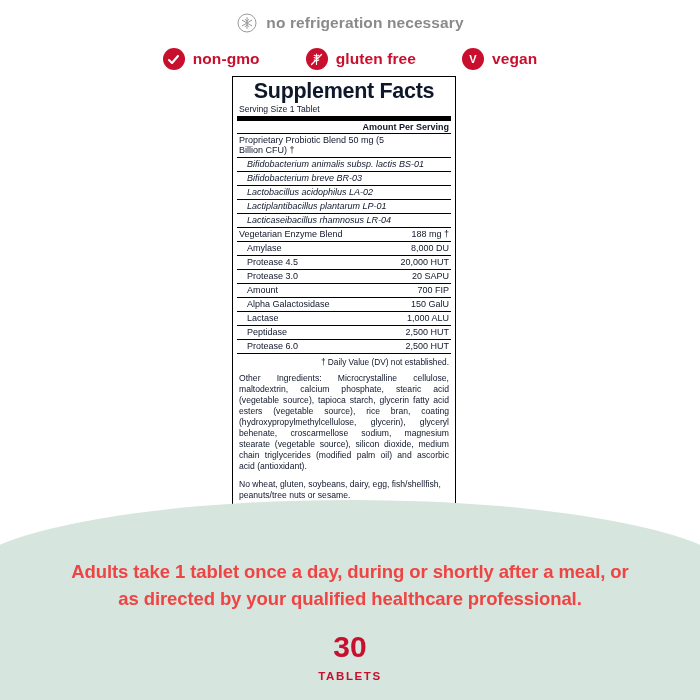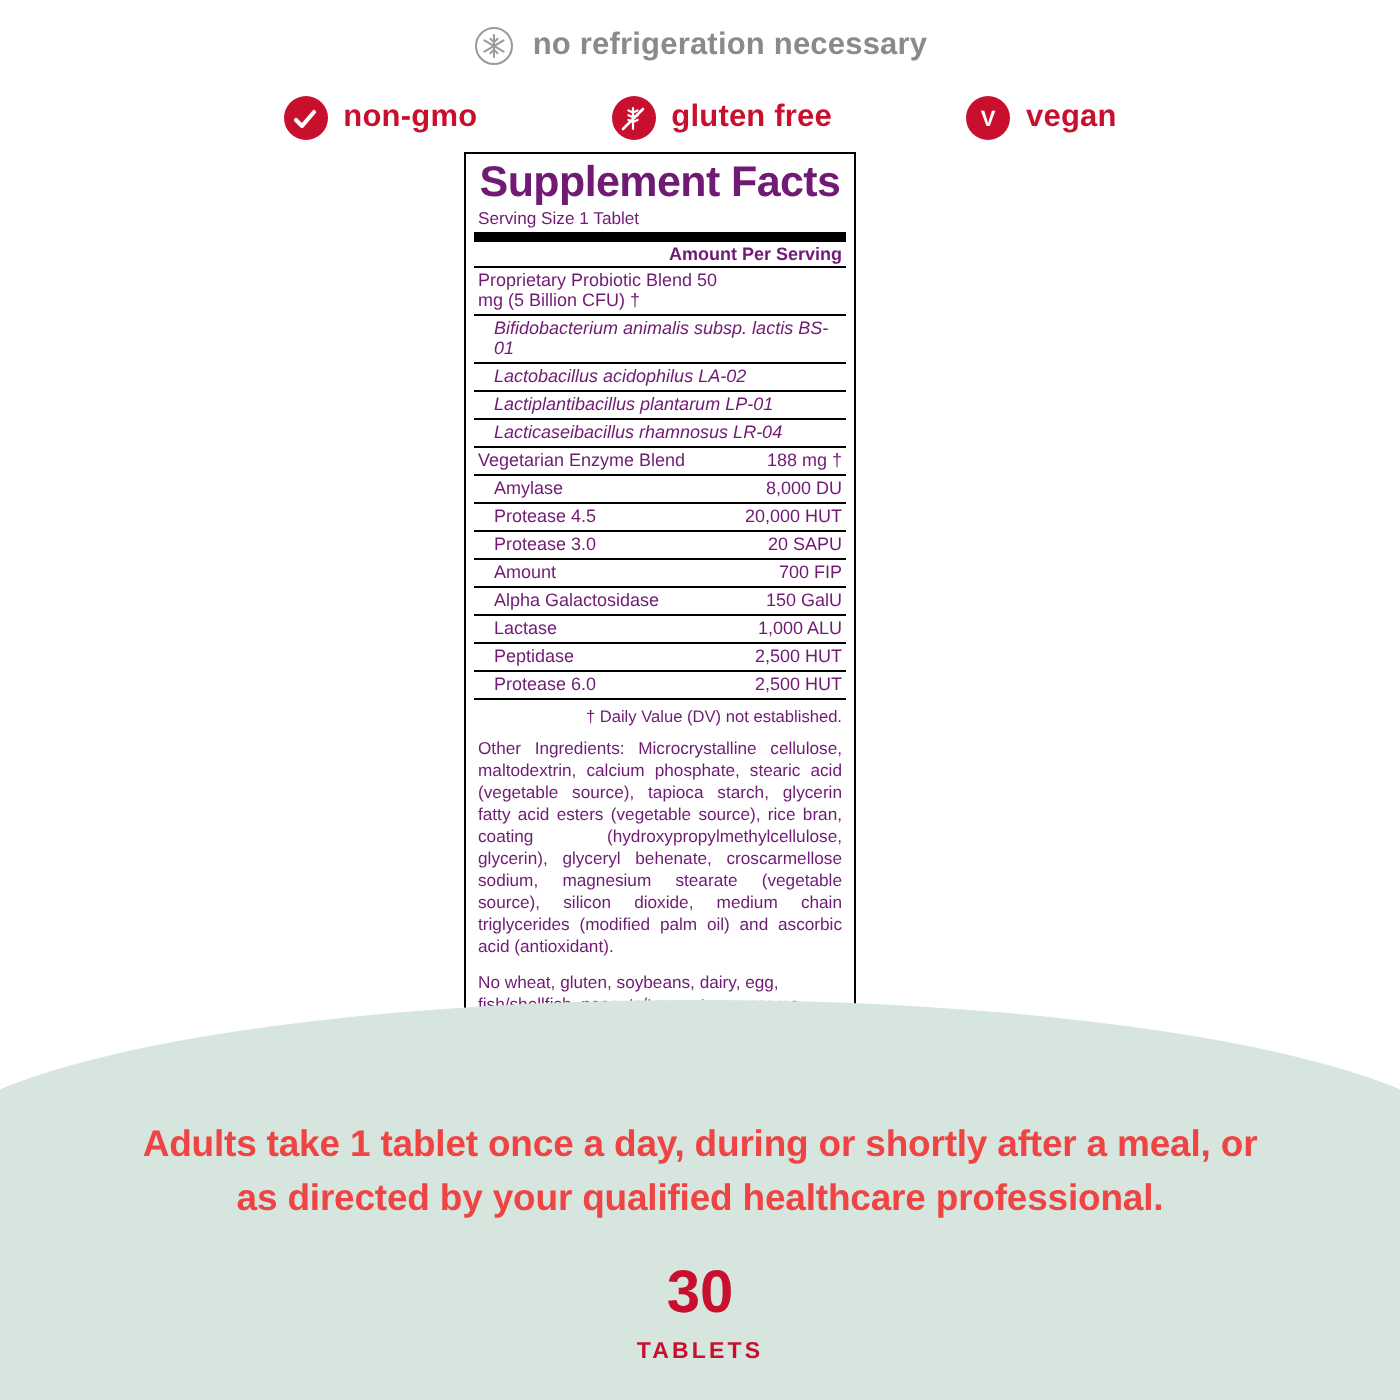--- a/index.html
+++ b/index.html
@@ -18,21 +18,21 @@
     display: flex;
     justify-content: center;
     align-items: center;
     gap: 8px;
     padding-top: 12px;
   }
   .badge-row-mid {
     display: flex;
     justify-content: center;
     align-items: center;
-    gap: 67px;
+    gap: 46px;
     padding-top: 14px;
   }
   .badge {
     display: flex;
     align-items: center;
     gap: 8px;
   }
   .badge-icon {
     width: 22px;
     height: 22px;
@@ -56,22 +56,22 @@
     letter-spacing: 0.1px;
     text-align: right;
   }
   .badge-label.gray { color: #8a8a8a; font-weight: 700; }
 
   
   .sf-wrap {
     position: absolute;
     left: 232px;
     top: 76px;
-    width: 196px;
-    color: #701a75;
+    width: 224px;
+    color: #0f172a;
   }
   .sf-panel {
     border: 1px solid #000;
     background: #fff;
     padding: 0 4px 4px 4px;
   }
   .sf-title {
     text-align: center;
     font-family: "Liberation Sans", sans-serif;
     font-weight: 700;
@@ -240,20 +240,23 @@
     <table class="sf-table">
       <tbody>
         <tr class="rule">
           <td class="nm">Proprietary Probiotic Blend 50 mg (5 Billion CFU) †</td>
           <td class="amt"></td>
         </tr>
         <tr class="rule">
           <td class="nm indent ital" colspan="2">Bifidobacterium animalis subsp. lactis BS-01</td>
         </tr>
         <tr class="rule">
+          <td class="nm indent ital" colspan="2">Bifidobacterium breve BR-03</td>
+        </tr>
+        <tr class="rule">
           <td class="nm indent ital" colspan="2">Lactobacillus acidophilus LA-02</td>
         </tr>
         <tr class="rule">
           <td class="nm indent ital" colspan="2">Lactiplantibacillus plantarum LP-01</td>
         </tr>
         <tr class="rule">
           <td class="nm indent ital" colspan="2">Lacticaseibacillus rhamnosus LR-04</td>
         </tr>
         <tr class="rule">
           <td class="nm">Vegetarian Enzyme Blend</td>

